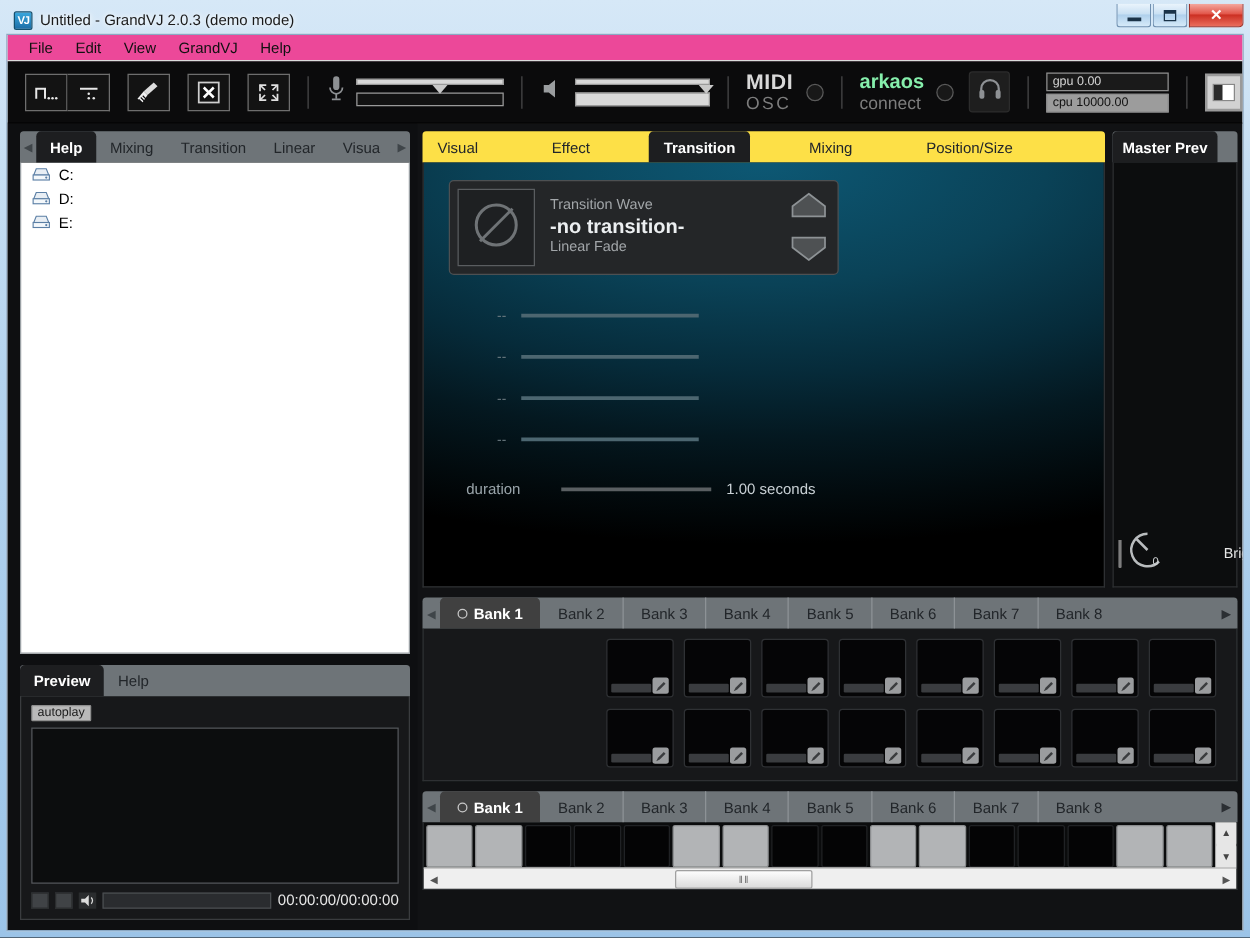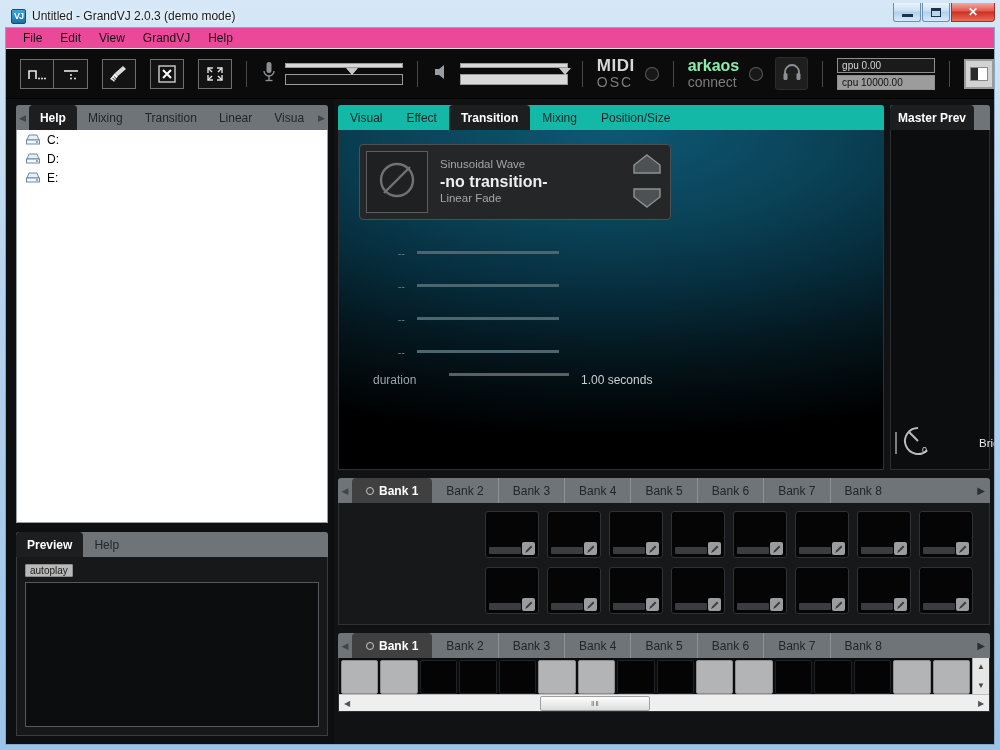--- a/index.html
+++ b/index.html
@@ -196,22 +196,23 @@
   .pv-time { font-size: 12px; color: #e8e8e8; white-space: nowrap; }
 
   
   .center-col {
     flex: 1 1 auto; display: flex; flex-direction: column;
     padding: 6px 4px 8px 4px; min-width: 0;
   }
   .center-top { display: flex; gap: 6px; min-height: 0; }
   .mix-panel { flex: 1 1 auto; display: flex; flex-direction: column; min-width: 0; }
   .mix-tabs {
-    height: 25px; background: #14b8a6; display: flex; align-items: stretch;
+    height: 25px; background: #fde047; display: flex; align-items: stretch;
     border-radius: 3px 3px 0 0;
+    gap: 35px;
   }
   .mix-tabs .tab { padding: 0 12px; }
   .mix-body {
     height: 340px; border: 1px solid #2e3033; border-top: none;
     background:
       radial-gradient(130% 90% at 50% 0%, #0d5874 0%, #0a4257 32%, #062b3a 55%, #041820 72%, #020a0d 88%, #000 100%);
     position: relative; padding: 14px 20px;
   }
   .trans-card {
     width: 312px; height: 76px; background: #242628;
@@ -231,21 +232,21 @@
     position: absolute; right: 8px; top: 7px;
     display: flex; flex-direction: column; gap: 4px;
   }
   .param-rows { margin-top: 16px; }
   .param-row { display: flex; align-items: center; height: 33px; }
   .param-label {
     width: 58px; text-align: right; font-size: 11px; color: #6d7b82;
     padding-right: 12px;
   }
   .param-track { width: 142px; height: 3px; background: #4c6670; }
-  .duration-row { display: flex; align-items: flex-start; margin-top: 5px; padding-left: 14px; }
+  .duration-row { display: flex; align-items: center; margin-top: 16px; padding-left: 14px; }
   .duration-label { font-size: 12px; color: #9aa5ab; width: 64px; }
   .duration-track { width: 120px; height: 3px; background: #5a5f62; margin: 0 12px; }
   .duration-val { font-size: 12px; color: #c9d1d5; }
 
   
   .master-panel { width: 100px; flex: 0 0 100px; display: flex; flex-direction: column; }
   .master-tabs { height: 25px; background: #6e7478; border-radius: 3px 3px 0 0; display: flex; }
   .master-tabs .tab { padding: 0 8px; font-size: 12px; }
   .master-body {
     height: 340px; background: #0c0d0e; border: 1px solid #2e3033; border-top: none;
@@ -554,20 +555,32 @@
         </div>
 
         <div class="panel preview-panel">
           <div class="tabstrip">
             <div class="tab active">Preview</div>
             <div class="tab">Help</div>
           </div>
           <div class="preview-body">
             <div class="autoplay-chip">autoplay</div>
             <div class="preview-screen"></div>
+            <div class="preview-ctrls">
+              <div class="pv-btn"></div>
+              <div class="pv-btn"></div>
+              <div class="pv-btn" style="background:#2a2c2e;border:none;">
+                <svg width="14" height="13" viewBox="0 0 14 13">
+                    <path d="M2 5 L5 5 L8 2 L8 11 L5 8 L2 8 Z" fill="#dcdcdc"></path>
+                    <path d="M10 4 Q12 6.5 10 9" stroke="#dcdcdc" stroke-width="1" fill="none"></path>
+                  </svg>
+              </div>
+              <div class="pv-scrub"></div>
+              <div class="pv-time">00:00:00/00:00:00</div>
+            </div>
           </div>
         </div>
       </div>
 
       <div class="center-col">
 
         <div class="center-top">
 
           <div class="mix-panel">
             <div class="mix-tabs">
@@ -582,21 +595,21 @@
               <div class="trans-card">
                 <div class="trans-thumb">
                   <span>
                     <svg width="44" height="44" viewBox="0 0 44 44">
                       <circle cx="22" cy="22" r="16" fill="none" stroke="#6f7376" stroke-width="2.4"></circle>
                       <line x1="9" y1="35" x2="35" y2="9" stroke="#6f7376" stroke-width="2.4"></line>
                     </svg>
                   </span>
                 </div>
                 <div class="trans-txt">
-                  <div class="trans-t1">Sinusoidal Wave</div>
+                  <div class="trans-t1">Transition Wave</div>
                   <div class="trans-t2">-no transition-</div>
                   <div class="trans-t3">Linear Fade</div>
                 </div>
                 <div class="spin-col">
                   <span>
                     <svg width="30" height="25" viewBox="0 0 30 25">
                       <path d="M15 3 L28 13 L28 21 L2 21 L2 13 Z" fill="#4e5153" stroke="#8d9295" stroke-width="1.4"></path>
                     </svg>
                   </span>
                   <span>

